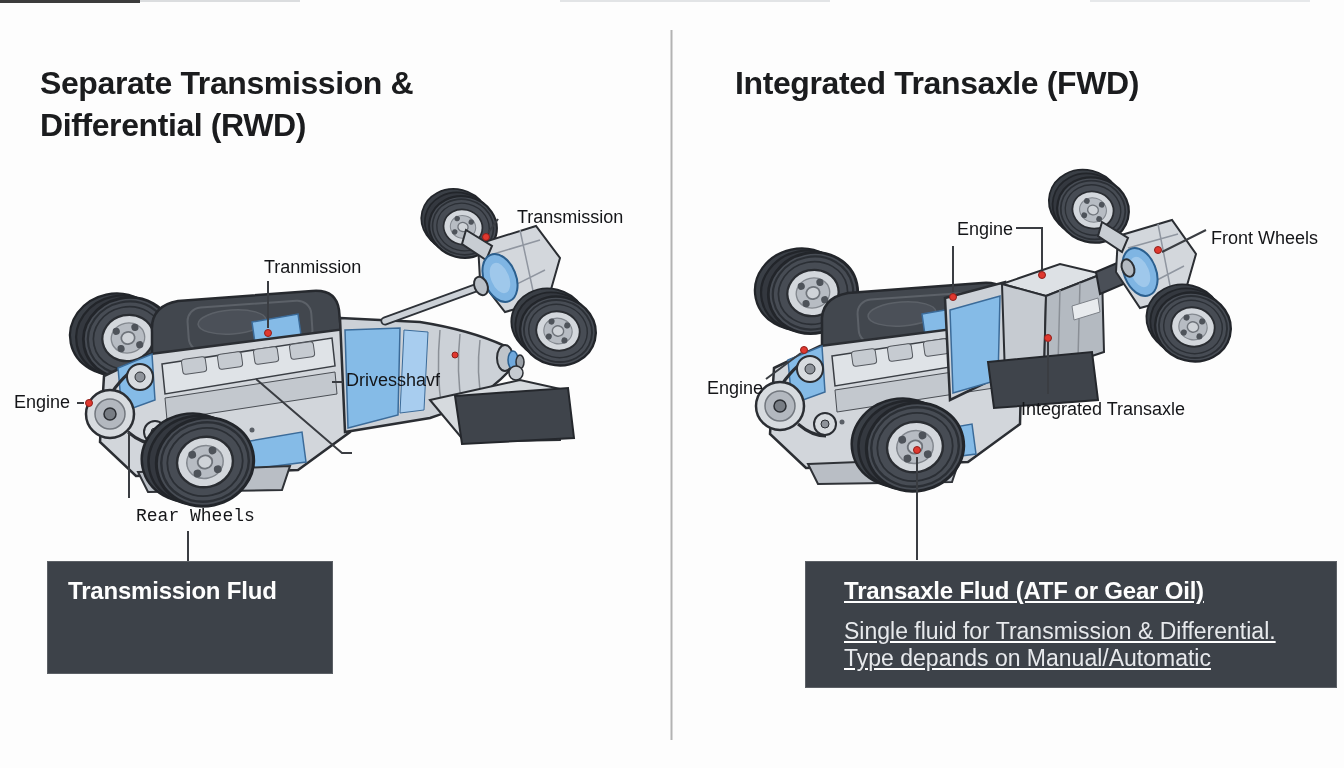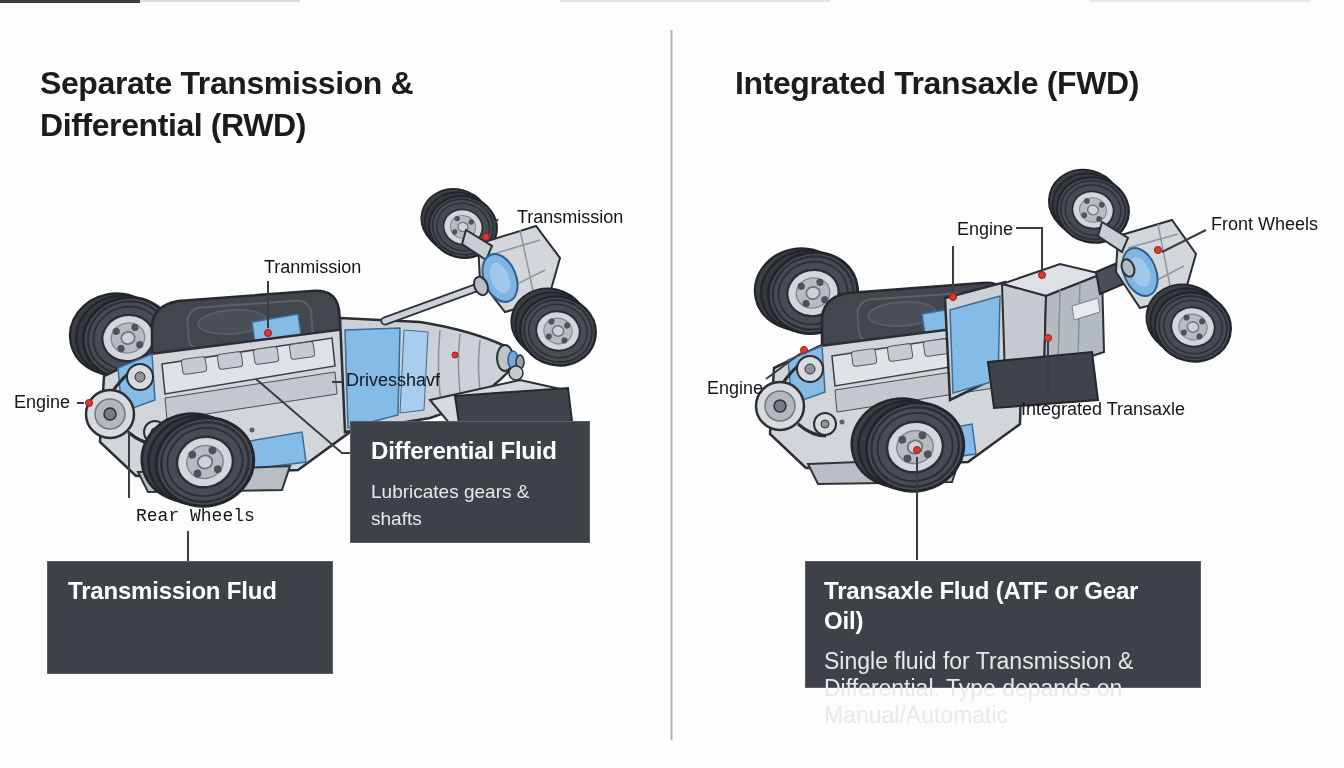--- a/index.html
+++ b/index.html
@@ -204,31 +204,27 @@
   <div class="txt title" style="left:735px;top:62px;width:420px;">Integrated Transaxle (FWD)</div>
   <div class="txt title" style="left:40px;top:62px;width:520px;">Separate Transmission &amp; Differential (RWD)</div>
 
   <div class="txt lbl" style="left:509px;top:206px;margin-left:8px;">Transmission</div>
   <div class="txt lbl" style="left:264px;top:256px;">Tranmission</div>
   <div class="txt lbl" style="left:346px;top:369px;">Drivesshavf</div>
   <div class="txt lbl" style="left:14px;top:391px;">Engine</div>
   <div class="txt lbl" style="left:136px;top:505px;font-family:Liberation Mono, monospace;">Rear Wheels</div>
 
   <div class="txt lbl" style="left:957px;top:218px;">Engine</div>
-  <div class="txt lbl" style="left:1211px;top:213px;">Front Wheels</div>
+  <div class="txt lbl" style="left:1211px;top:227px;">Front Wheels</div>
   <div class="txt lbl" style="left:707px;top:377px;">Engine</div>
   <div class="txt lbl" style="left:1021px;top:398px;">Integrated Transaxle</div>
 
-  <div class="callout" style="left:350px;top:421px;width:240px;height:122px;">
-    <p class="co-title">Differential Fluid</p>
-    <p class="co-body">Lubricates gears &amp; shafts</p>
-  </div>
 
   <div class="callout" style="left:47px;top:561px;width:286px;height:113px;">
     <p class="co-title">Transmission Flud</p>
   </div>
 
-  <div class="callout small-body" style="left:805px;top:561px;width:396px;height:127px;padding-left:18px;">
+  <div class="callout small-body" style="left:805px;top:561px;width:532px;height:127px;padding-left:38px;text-decoration:underline;">
     <p class="co-title">Transaxle Flud (ATF or Gear Oil)</p>
     <p class="co-body">Single fluid for Transmission &amp; Differential. Type depands on Manual/Automatic</p>
   </div>
 
 </div>
 
 </body></html>

